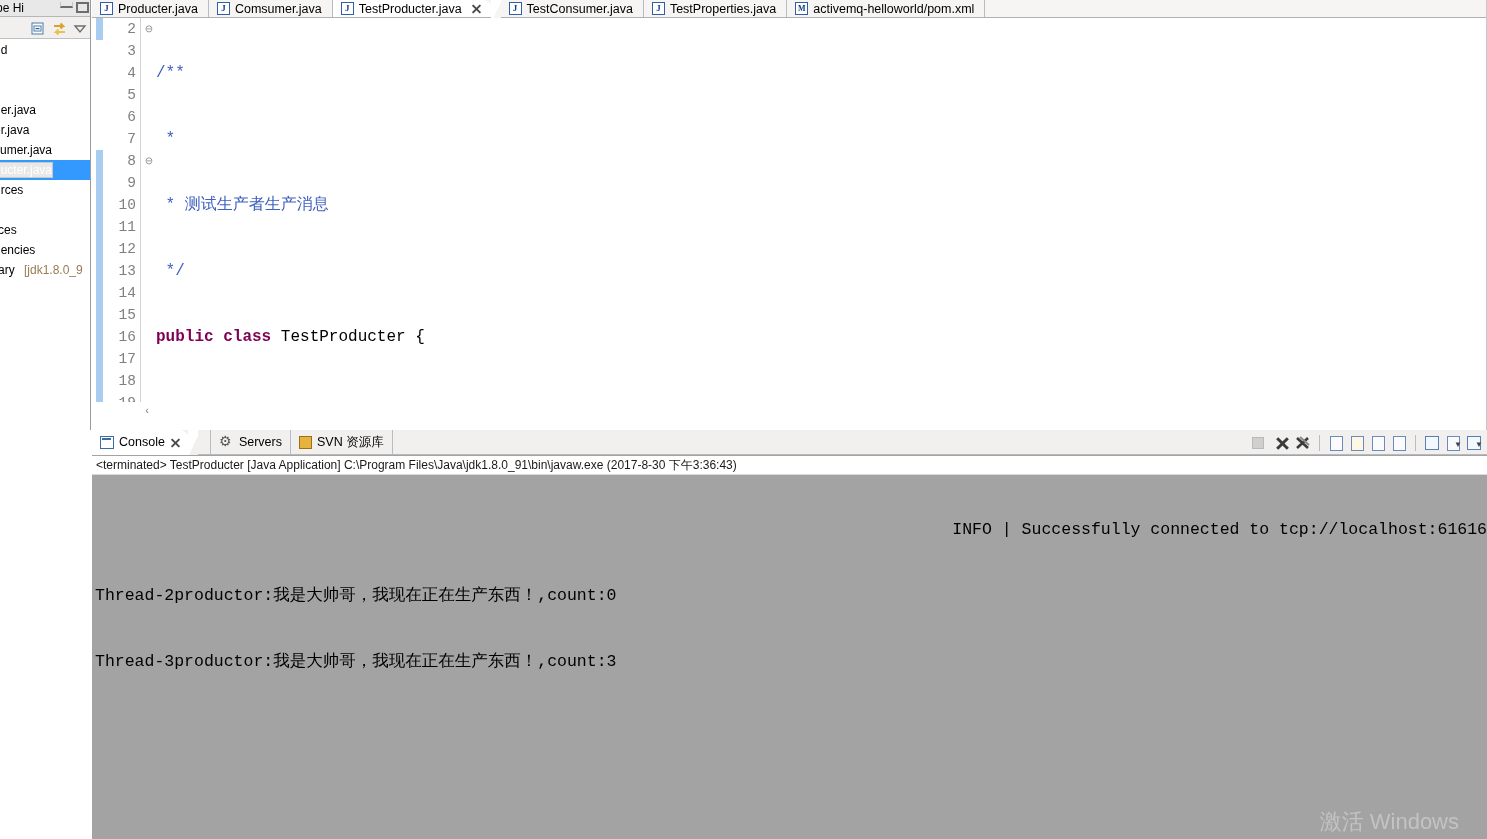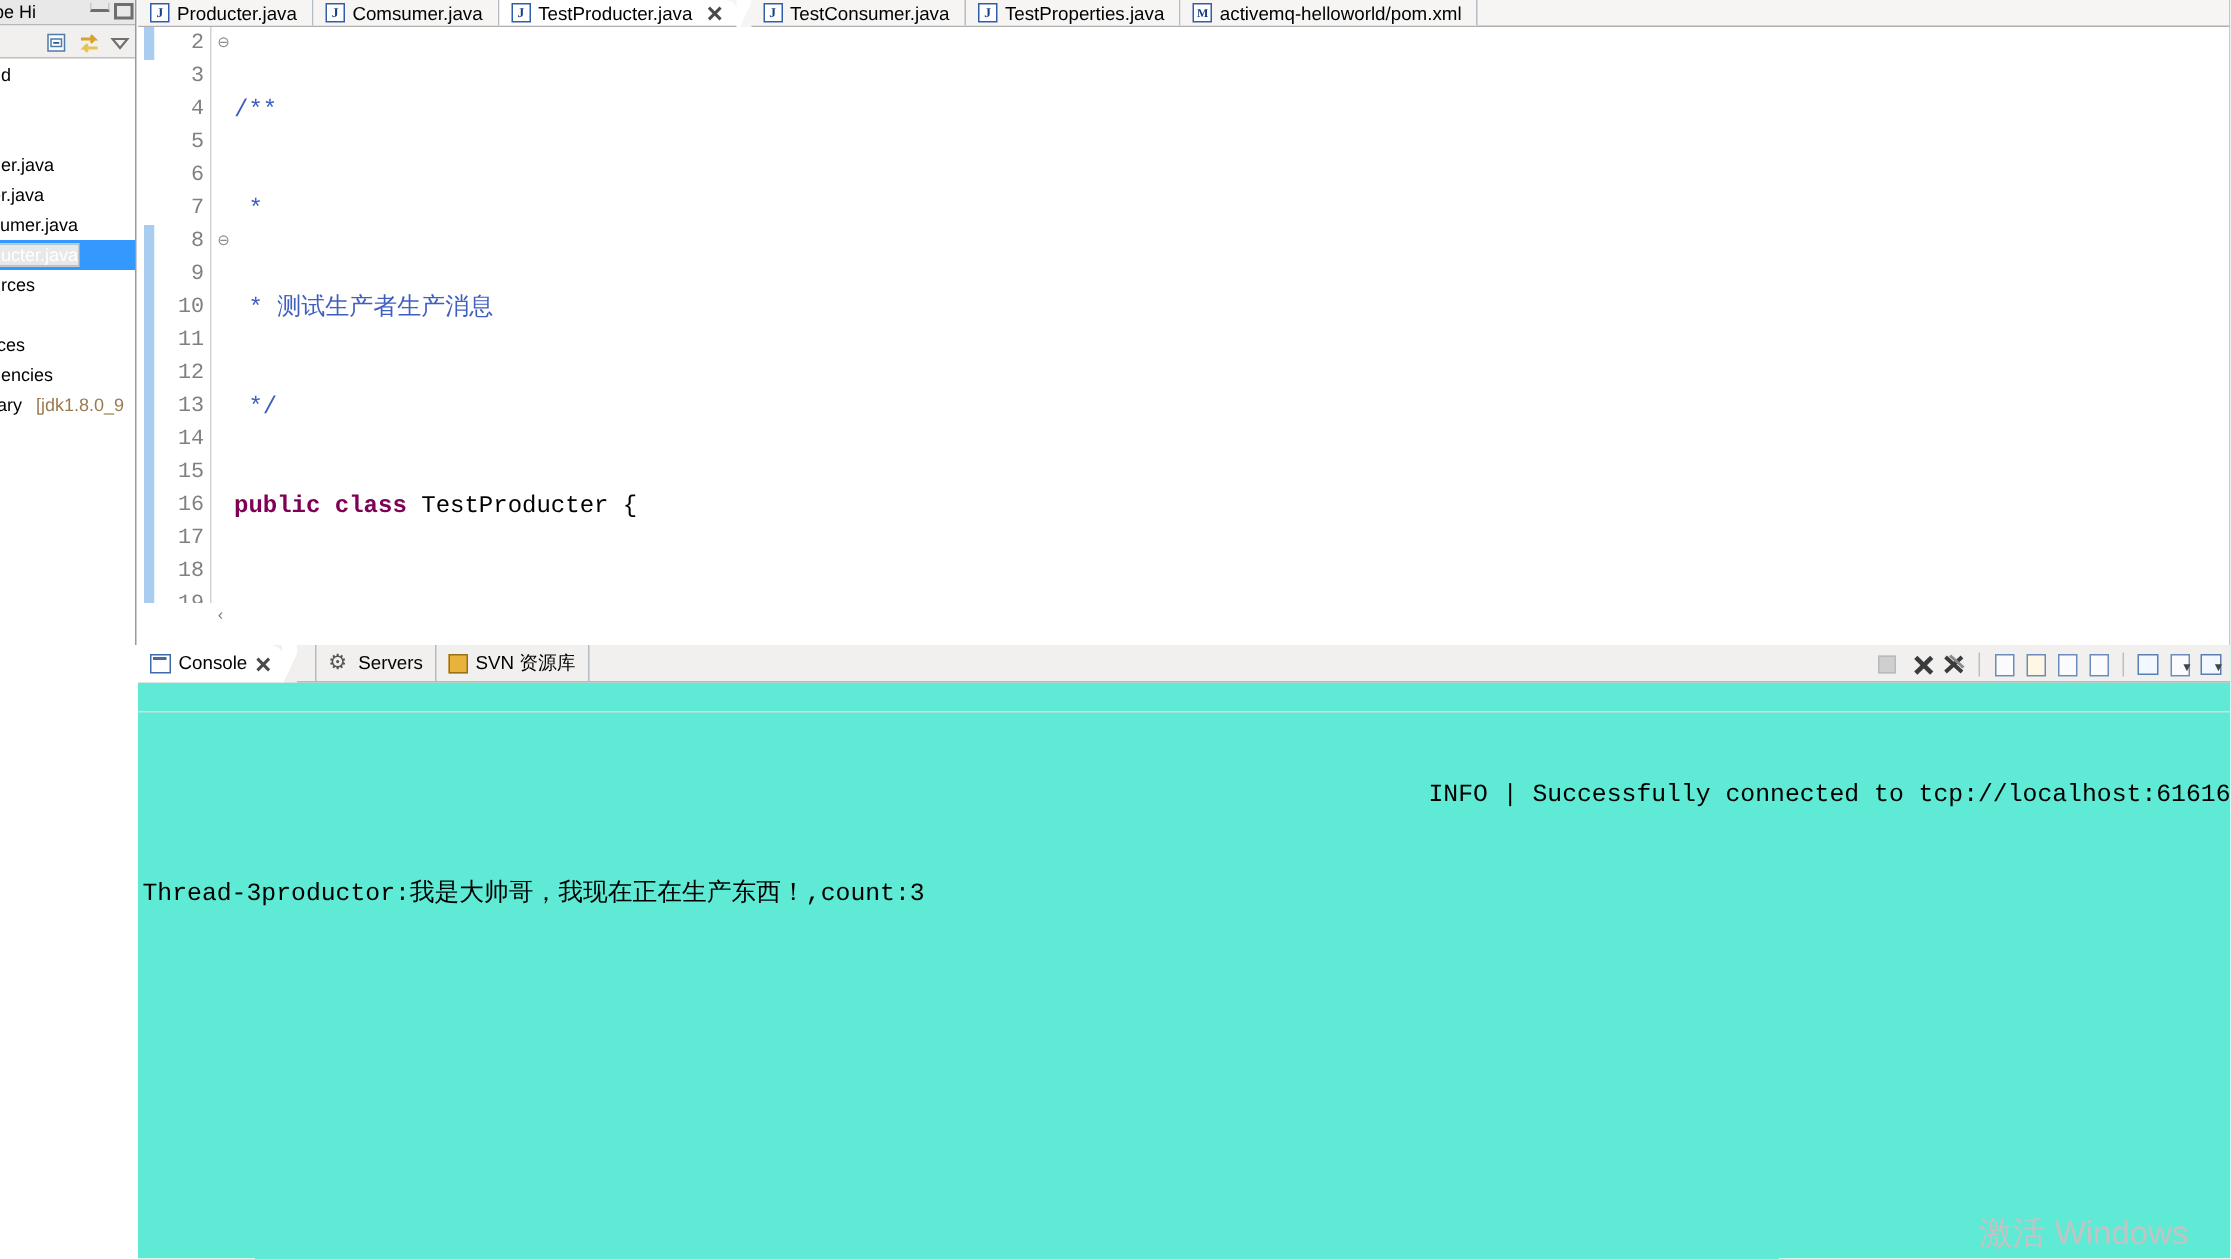--- a/index.html
+++ b/index.html
@@ -165,21 +165,21 @@
   }
   .hs-arrow {
     position: absolute; left: 48px; top: 0px;
     width: 14px; height: 14px; font-size: 11px; color: #7a7a7a;
     text-align: center; line-height: 14px;
   }
 
   
   .console-panel {
     position: absolute; left: 92px; top: 430px; width: 1395px; height: 409px;
-    background: #5eead4;
+    background: #a3a3a3;
   }
   .cons-tabbar {
     position: absolute; left: 0; top: 0; width: 1395px; height: 25px;
     background: #f1f0ee;
     border-bottom: 1px solid #b9b9b9;
     display: flex; align-items: center;
   }
   .ctab {
     display: flex; align-items: center; gap: 5px; height: 25px;
     padding: 0 8px;
@@ -473,24 +473,26 @@
             <div class="ct-doc"></div>
             <span class="ct-arrow">▼</span>
           </div>
         <div class="ct-btn">
             <div class="ct-pin"></div>
             <span class="ct-arrow">▼</span>
           </div>
       </div>
     </div>
 
+    <div class="cons-status">&lt;terminated&gt; TestProducter [Java Application] C:\Program Files\Java\jdk1.8.0_91\bin\javaw.exe (2017-8-30 下午3:36:43)</div>
     <div class="cons-status-sep"></div>
 
     <div class="cons-out">
       <div class="info"> INFO | Successfully connected to tcp://localhost:61616</div>
+      <div>Thread-2productor:我是大帅哥，我现在正在生产东西！,count:0</div>
       <div>Thread-3productor:我是大帅哥，我现在正在生产东西！,count:3</div>
       
       
       
       
       
       
       
       
       

